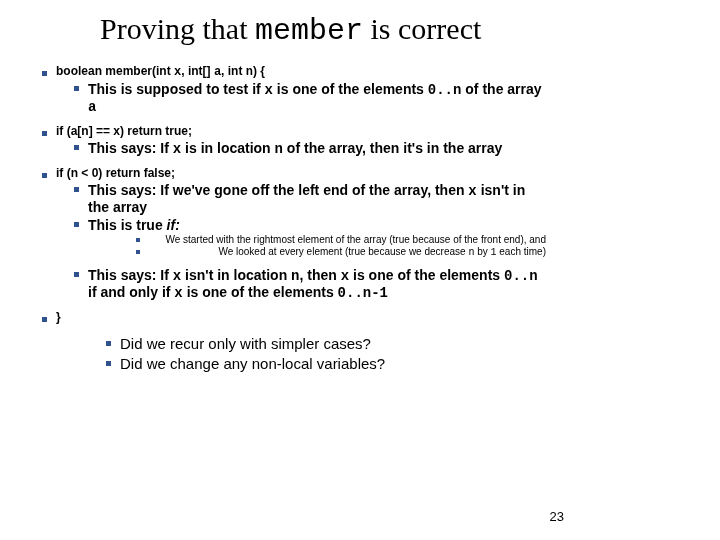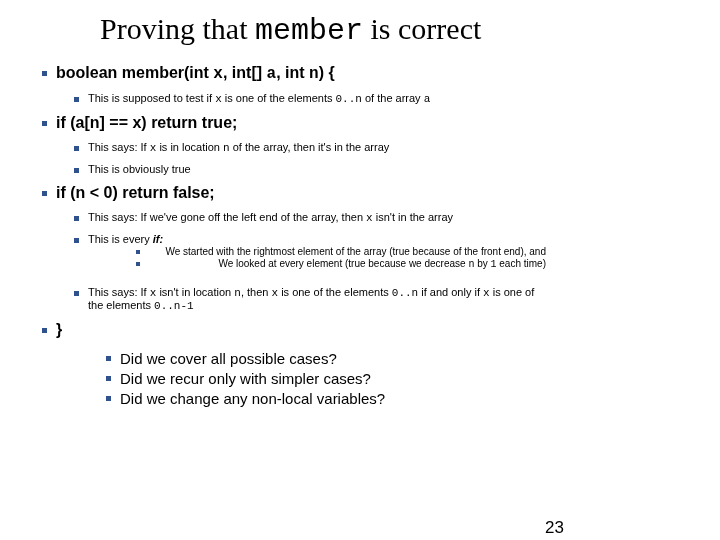--- a/index.html
+++ b/index.html
@@ -19,40 +19,40 @@
   .title {
     font-family: "Times New Roman", serif;
     font-size: 30px;
     padding: 12px 0 8px 100px;
     font-weight: normal;
   }
   .title .mono { font-family: "Courier New", monospace; }
   .content {
     padding: 6px 30px 0 30px;
   }
-  .lvl1 { margin: 2px 0 2px 0; padding-left: 26px; position: relative; font-size: 16px; font-weight: bold; }
-  .lvl2 { margin: 9px 0 1px 0; padding-left: 58px; position: relative; font-size: 11px; font-weight: normal; }
+  .lvl1 { margin: 2px 0 2px 0; padding-left: 26px; position: relative; font-size: 12px; font-weight: bold; }
+  .lvl2 { margin: 2px 0 1px 0; padding-left: 58px; position: relative; font-size: 14px; font-weight: bold; }
   .lvl4 { margin: 1px 0 1px 0; padding-left: 120px; position: relative; font-size: 10px; font-weight: normal; text-align: right; }
   .lvl3b { margin: 3px 0 3px 0; padding-left: 90px; position: relative; font-size: 15px; font-weight: normal; }
   .bullet::before {
     content: "";
     position: absolute;
     width: 5px; height: 5px;
     background: #2f528f;
     left: 12px; top: 7px;
   }
   .lvl2.bullet::before { left: 44px; top: 5px; width: 5px; height: 5px; }
   .lvl4.bullet::before { left: 106px; top: 4px; width: 4px; height: 4px; }
   .lvl3b.bullet::before { left: 76px; top: 6px; width: 5px; height: 5px; }
   .mono { font-family: "Courier New", monospace; }
   .gap { height: 6px; }
   .pagenum {
     position: absolute;
-    right: 12px; bottom: 2px;
-    font-size: 17px;
+    right: 12px; bottom: 16px;
+    font-size: 13px;
     font-family: Arial, sans-serif;
   }
 </style>
 </head>
 <body>
 
 <div class="slide">
 
   <div class="title">
     <span>Proving that </span><span class="mono">member</span><span> is correct</span>
@@ -69,32 +69,31 @@
     </div>
 
     <div class="gap"></div>
 
     <div class="lvl1 bullet">if (a[n] == x) return true;</div>
 
     <div class="lvl2 bullet">
       <span>This says: If </span><span class="mono">x</span><span> is in location </span><span class="mono">n</span><span> of the array, then it's in the array</span>
     </div>
 
-    <div class="lvl2 bullet">This is obviously true</div>
 
     <div class="gap"></div>
 
     <div class="lvl1 bullet">if (n &lt; 0) return false;</div>
 
     <div class="lvl2 bullet">
       <span>This says: If we've gone off the left end of the array, then </span><span class="mono">x</span><span> isn't in the array</span>
     </div>
 
     <div class="lvl2 bullet">
-      <span>This is every </span><i><b>if:</b></i>
+      <span>This is true </span><i><b>if:</b></i>
     </div>
 
     <div class="lvl4 bullet">We started with the rightmost element of the array (true because of the front end), and</div>
 
     <div class="lvl4 bullet">
       <span>We looked at every element (true because we decrease </span><span class="mono">n</span><span> by </span><span class="mono">1</span><span> each time)</span>
     </div>
 
     <div class="gap"></div>
 
@@ -102,21 +101,20 @@
     <div class="lvl2 bullet">
       <span>This says: If </span><span class="mono">x</span><span> isn't in location </span><span class="mono">n</span><span>, then </span><span class="mono">x</span><span> is one of the elements </span><span class="mono">0..n</span><span> if and only if </span><span class="mono">x</span><span> is one of the elements </span><span class="mono">0..n-1</span>
     </div>
 
     <div class="gap"></div>
 
     <div class="lvl1 bullet">}</div>
 
     <div class="gap"></div>
 
-    <div class="lvl3b bullet">Did we cover all possible cases?</div>
     <div class="lvl3b bullet">Did we recur only with simpler cases?</div>
     <div class="lvl3b bullet">Did we change any non-local variables?</div>
 
   </div>
 
   <div class="pagenum">23</div>
 
 </div>
 
 </body></html>

